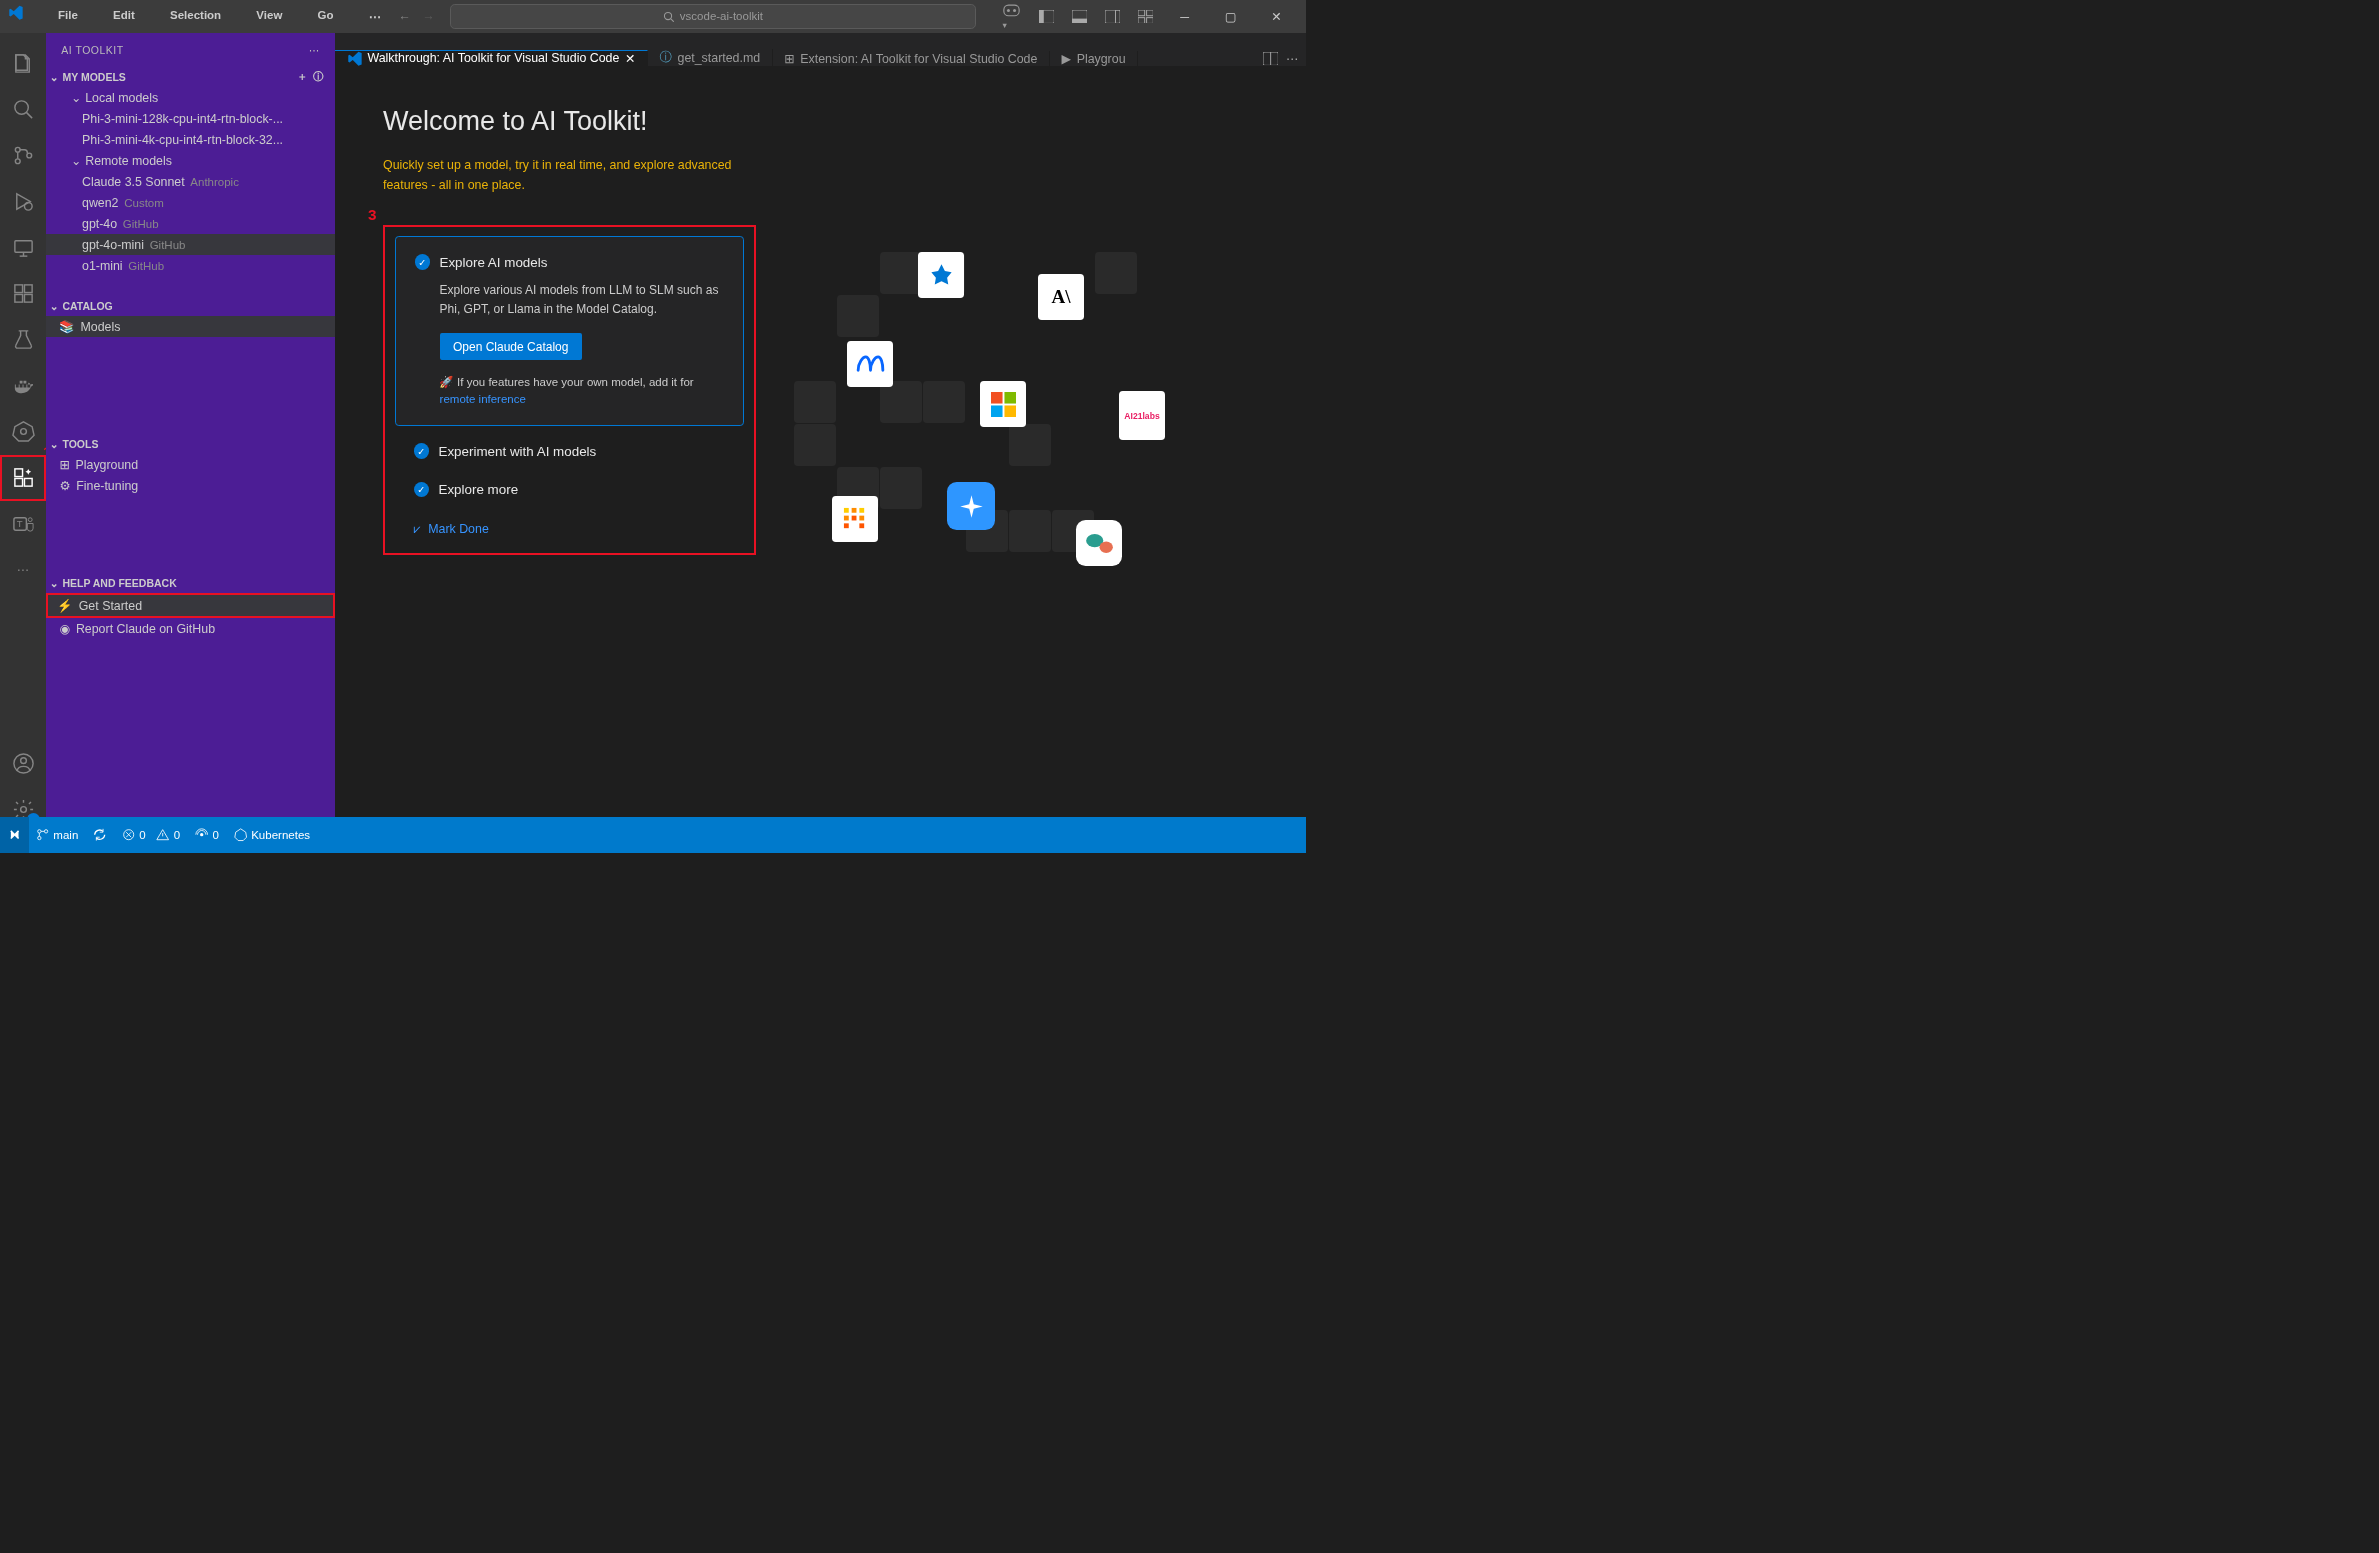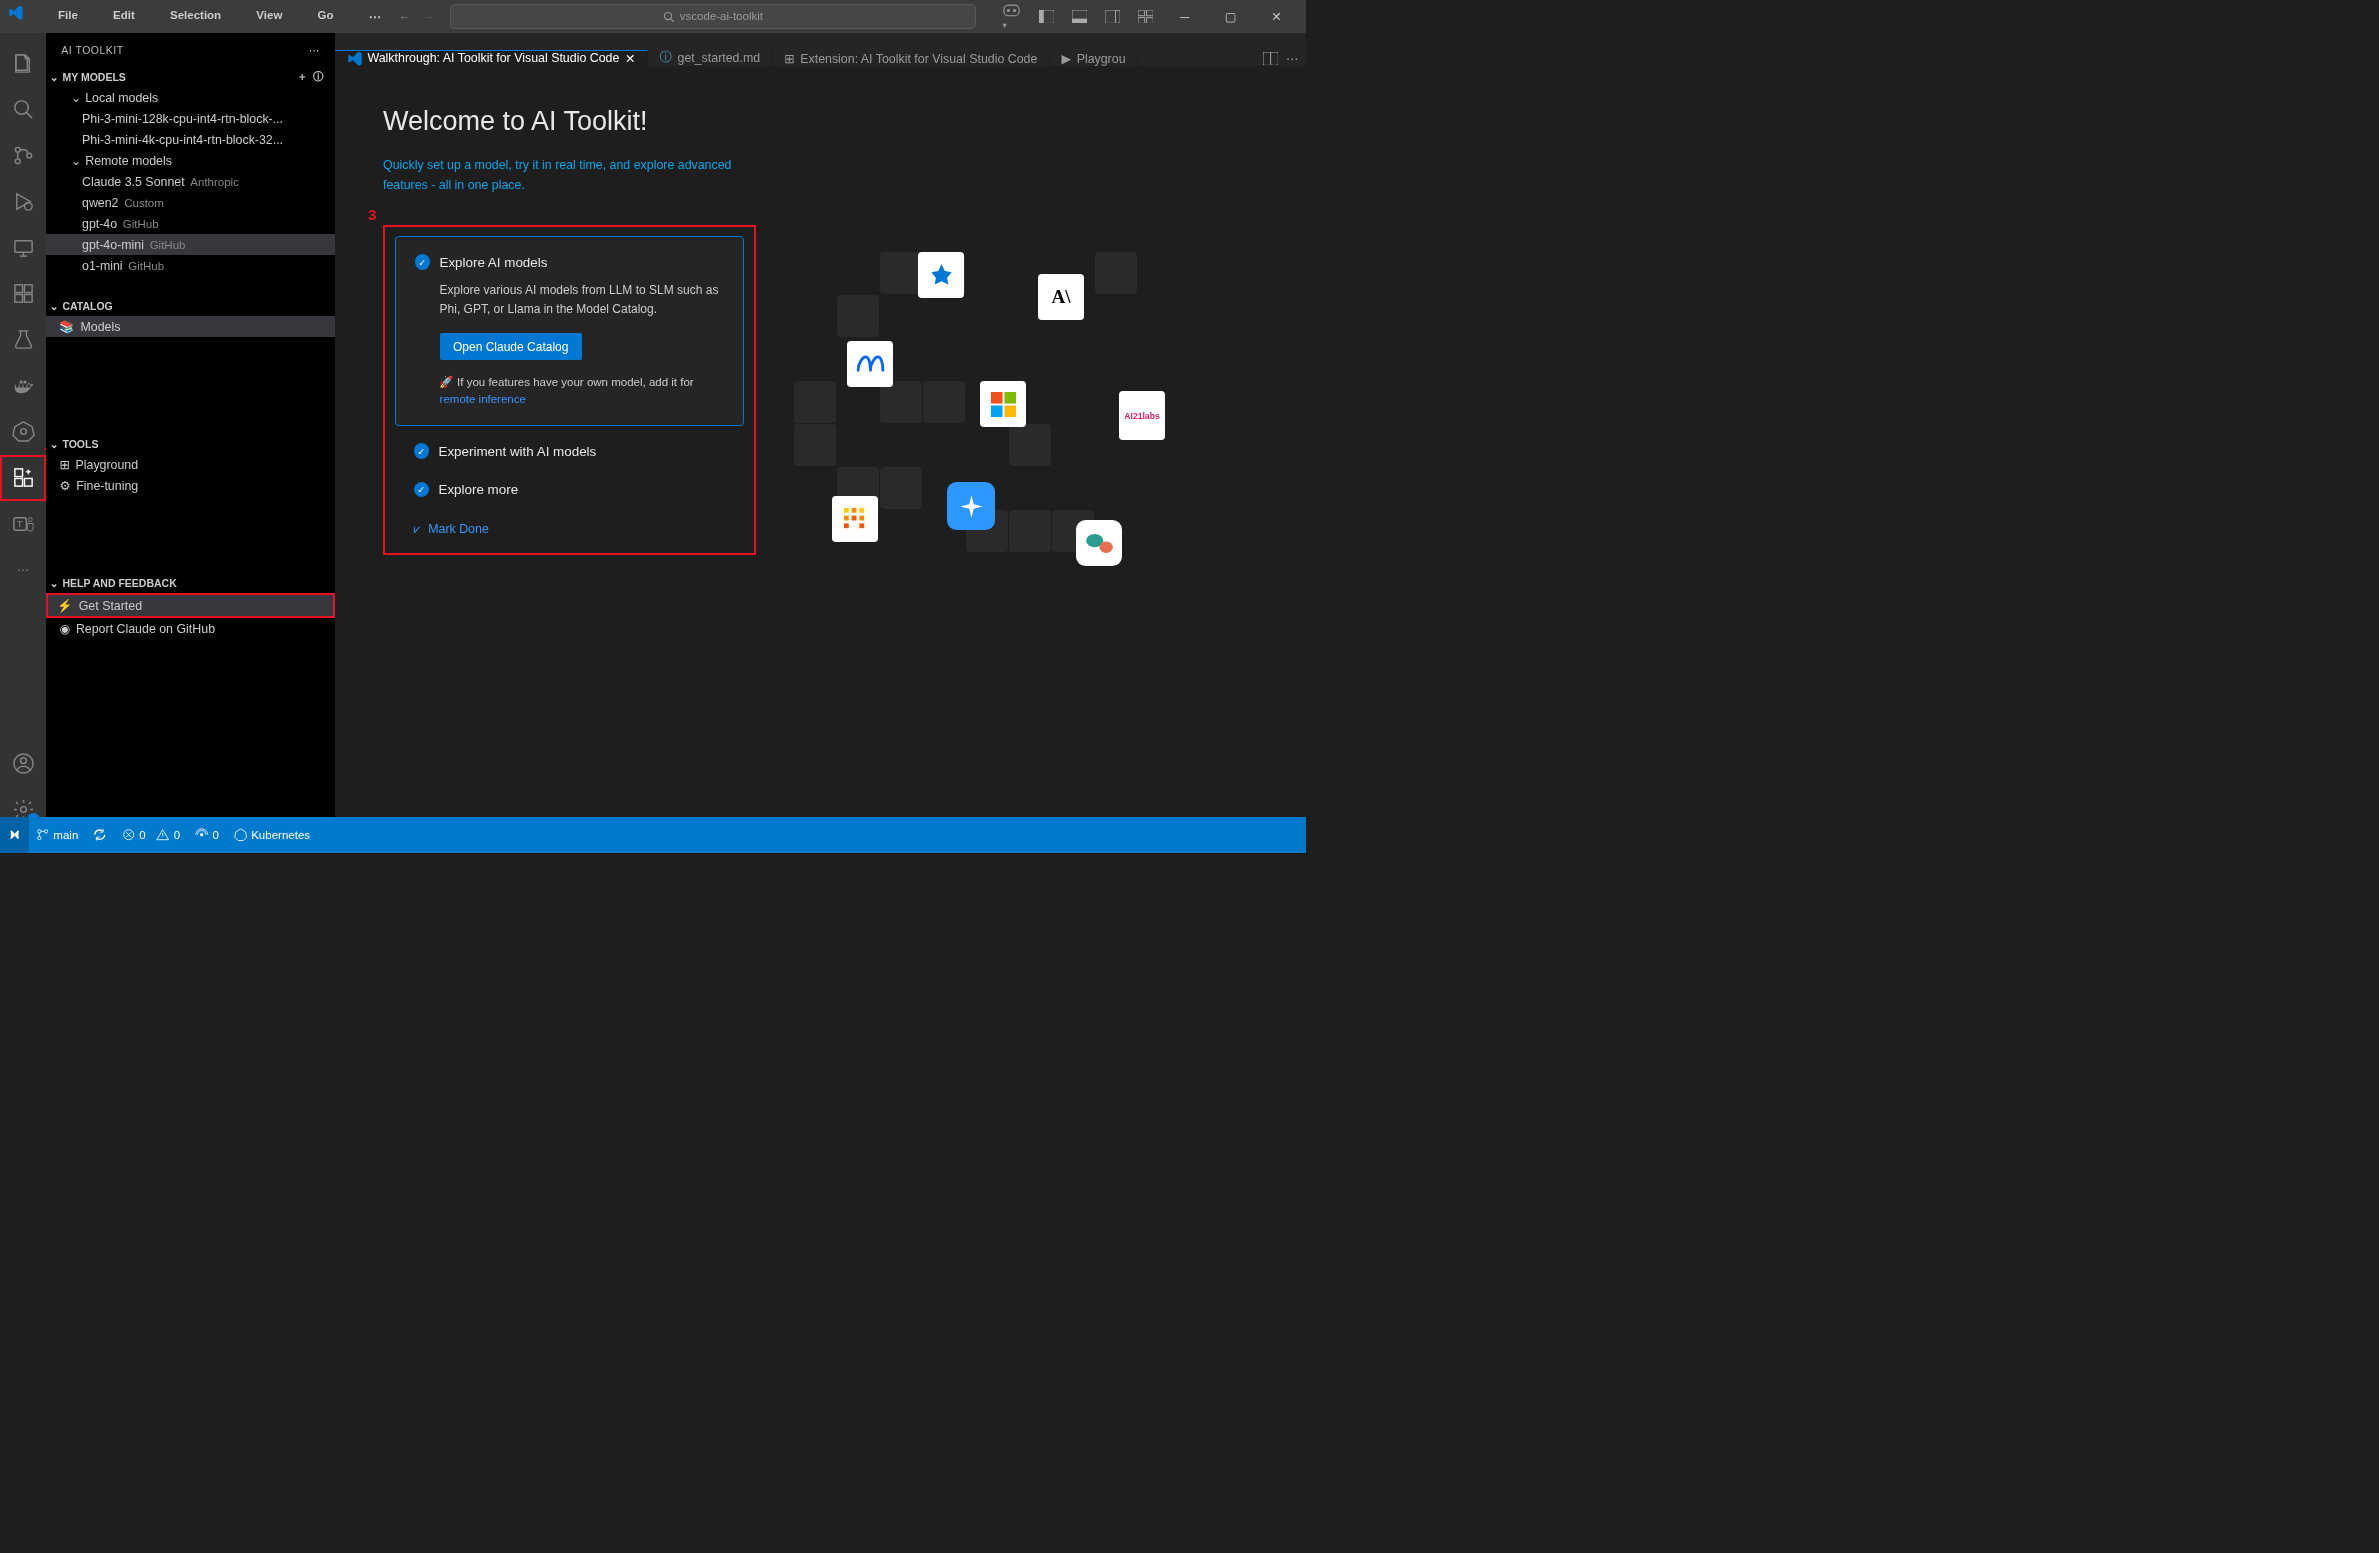--- a/index.html
+++ b/index.html
@@ -20,21 +20,21 @@
 .window-ctrl { width: 44px; height: 33px; display: flex; align-items: center; justify-content: center; color: #ccc; cursor: pointer; }
 
 
 .activitybar { position: absolute; left: 0; top: 33px; width: 46px; height: calc(100% - 54px); background: #333333; display: flex; flex-direction: column; align-items: center; padding-top: 7.6px; }
 .activity-icon { width: 46px; height: 46px; display: flex; align-items: center; justify-content: center; color: #858585; cursor: pointer; position: relative; }
 .activity-bottom { margin-top: auto; margin-bottom: 7.6px; }
 .activity-highlight { border: 2.9px solid #e81123; }
 .badge-blue { position: absolute; bottom: 5.7px; right: 5.7px; background: #0078d4; color: white; border-radius: 50%; width: 13.4px; height: 13.4px; font-size: 8.6px; display: flex; align-items: center; justify-content: center; }
 
 
-.sidebar { position: absolute; left: 46px; top: 33px; width: 289px; height: calc(100% - 54px); background: #000000; display: flex; flex-direction: column; overflow: hidden; }
+.sidebar { position: absolute; left: 46px; top: 33px; width: 289px; height: calc(100% - 54px); background: #4c1d95; display: flex; flex-direction: column; overflow: hidden; }
 .sidebar-header { height: 33px; display: flex; align-items: center; padding: 0 15.3px; font-size: 10.5px; color: #bbbbbb; letter-spacing: 0.5px; }
 .sidebar-header .dots { margin-left: auto; }
 .section-header { height: 21px; display: flex; align-items: center; padding: 0 3.8px; font-size: 10.5px; font-weight: bold; color: #cccccc; cursor: pointer; }
 .section-header .chev { margin-right: 3.8px; }
 .section-actions { margin-left: auto; display: flex; gap: 5.7px; padding-right: 7.6px; color: #ccc; }
 .tree-item { height: 21px; display: flex; align-items: center; padding-left: 13.4px; font-size: 12.4px; color: #cccccc; cursor: pointer; }
 .tree-item.indent1 { padding-left: 25px; }
 .tree-item.indent2 { padding-left: 36px; }
 .tree-item.selected { background: #37373d; }
 .tree-item .chev { margin-right: 3.8px; color: #ccc; }
@@ -48,21 +48,21 @@
 .tabs { height: 33px; background: #252526; display: flex; align-items: flex-end; }
 .tab { display: flex; align-items: center; padding: 0 11.5px; gap: 5.7px; color: #999; cursor: pointer; font-size: 12.4px; border-right: 1px solid #1e1e1e; }
 .tab.active { background: #1e1e1e; color: #fff; border-top: 1px solid #0078d4; }
 .tab-icon { width: 15.3px; height: 15.3px; }
 .tab-actions { margin-left: auto; display: flex; align-items: center; padding-right: 7.6px; gap: 7.6px; color: #aaa; }
 
 
 .walkthrough { flex: 1; padding: 38px 48px; display: flex; gap: 38px; overflow: hidden; position: relative; }
 .walk-left { width: 373px; }
 .walk-title { font-size: 27px; font-weight: 500; color: #e8e8e8; line-height: 1.3; margin-bottom: 17px; }
-.walk-desc { font-size: 12.4px; color: #0ea5e9; line-height: 1.6; margin-bottom: 29px; }
+.walk-desc { font-size: 12.4px; color: #eab308; line-height: 1.6; margin-bottom: 29px; }
 .step-list { display: flex; flex-direction: column; gap: 11.5px; }
 .step-card { border: 1px solid #0078d4; border-radius: 3.8px; padding: 17px 19px; background: #252526; }
 .step-header { display: flex; align-items: center; gap: 9.6px; margin-bottom: 11.5px; }
 .step-check { width: 15.3px; height: 15.3px; border-radius: 50%; background: #0078d4; display: flex; align-items: center; justify-content: center; color: white; font-size: 9.6px; }
 .step-title { font-size: 13.4px; color: #e8e8e8; font-weight: 500; }
 .step-desc { font-size: 12px; color: #ccc; line-height: 1.6; margin-bottom: 13.4px; padding-left: 25px; }
 .step-btn { background: #0078d4; color: white; border: none; padding: 6.7px 13.4px; border-radius: 1.9px; font-size: 12px; cursor: pointer; margin-left: 25px; }
 .step-note { font-size: 11.5px; color: #ccc; margin-top: 13.4px; padding-left: 25px; line-height: 1.5; }
 .step-note a { color: #3794ff; text-decoration: none; }
 .step-collapsed { display: flex; align-items: center; gap: 9.6px; padding: 5.7px 19px; cursor: pointer; }

